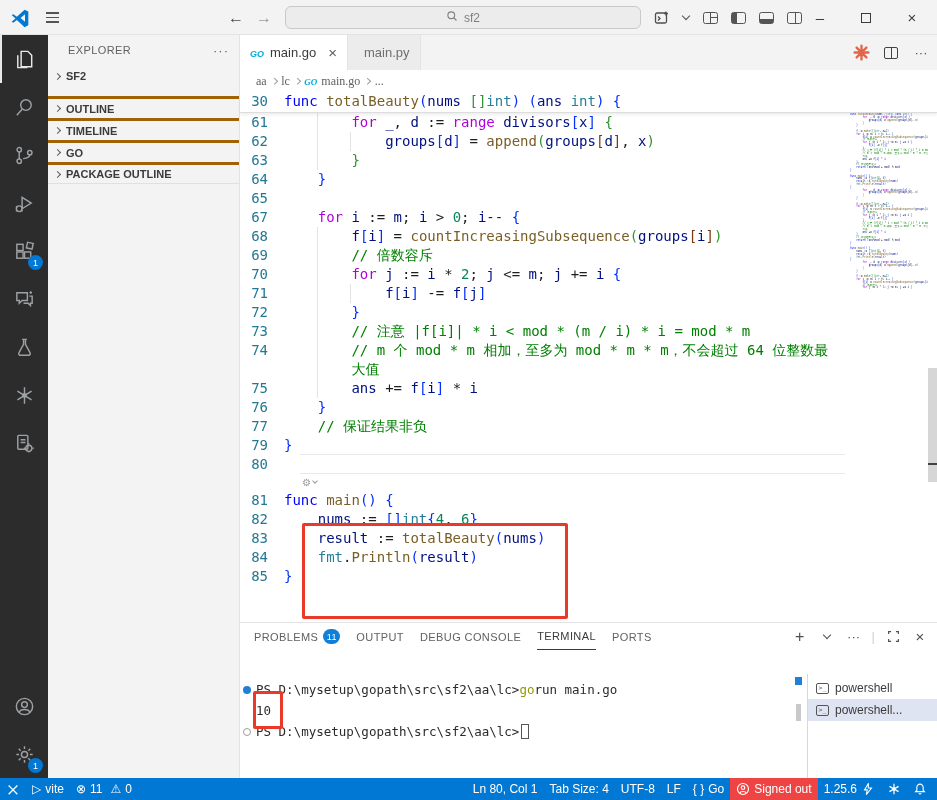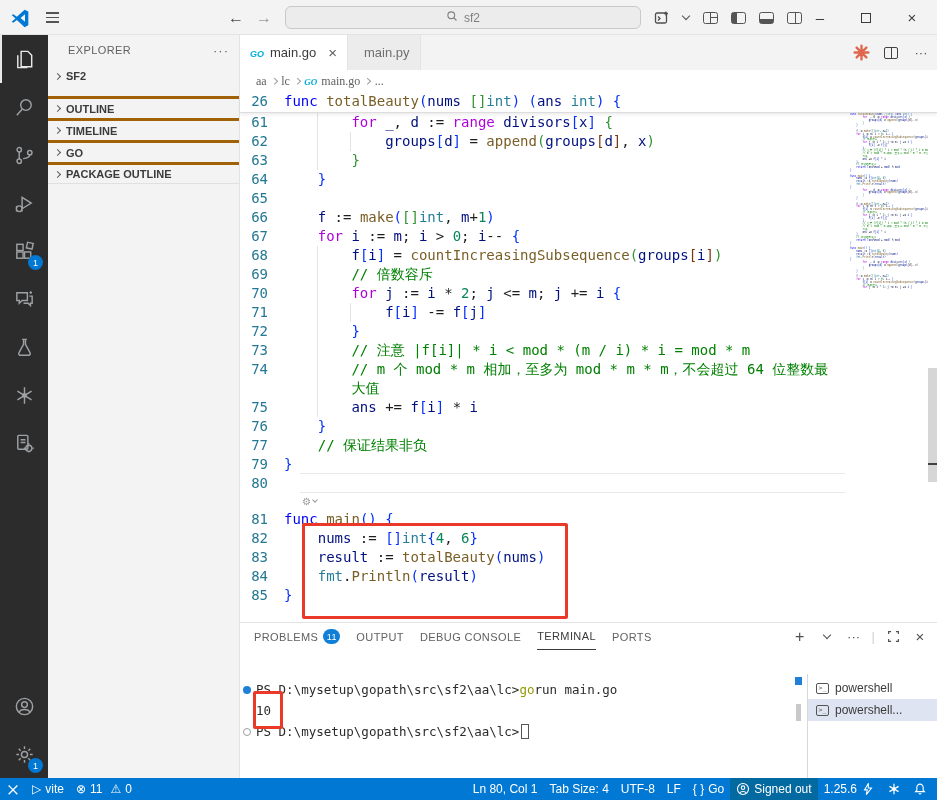--- a/index.html
+++ b/index.html
@@ -121,21 +121,21 @@
   .termtabs { width:130px; border-left:1px solid #d8d8d8; flex:none; padding-top:3px; }
   .ttrow { height:22px; display:flex; align-items:center; gap:6px; padding-left:8px; font-size:12px; color:#3b3b3b; cursor:pointer; }
   .ttrow.selected { background:#dfe4f2; }
   .termico { width:13px; height:11px; border:1.1px solid #555; border-radius:2px; font-size:6.5px; line-height:9px;
              text-align:left; padding-left:1.5px; color:#555; font-family:"DejaVu Sans Mono",monospace; }
 
   
   .statusbar { height:22px; background:#0078d4; color:#fff; display:flex; align-items:center; font-size:12px; flex:none; }
   .sb-item { display:flex; align-items:center; gap:4px; padding:0 6px; height:22px; cursor:pointer; white-space:nowrap; }
   .sb-right { margin-left:auto; display:flex; }
-  .sb-dark { background:#0369a1; }
+  .sb-dark { background:#ef4444; }
   .sb-icon svg { width:14px; height:14px; display:block; }
 </style>
 </head>
 <body>
 
 <div class="window">
 
   <div class="titlebar">
     <div class="tb-abs vscode-logo">
       <svg viewBox="0 0 24 24" width="20" height="20">
@@ -340,21 +340,21 @@
             <span>main.go</span>
           </span>
           <span class="chev right"></span>
           <span class="bc-item">
             <span>...</span>
           </span>
         </div>
 
       <div class="sticky">
           <div class="crow">
-            <span class="lnum">26</span>
+            <span class="lnum">30</span>
             <span class="cpre"><span class="tk-kw">func </span><span class="tk-fn">totalBeauty</span><span class="tk-b1">(</span><span class="tk-v">nums</span><span class="tk-pl"> </span><span class="tk-b2">[]</span><span class="tk-ty">int</span><span class="tk-b1">)</span><span class="tk-pl"> </span><span class="tk-b1">(</span><span class="tk-v">ans</span><span class="tk-pl"> </span><span class="tk-ty">int</span><span class="tk-b1">)</span><span class="tk-pl"> </span><span class="tk-b1">{</span></span>
           </div>
         </div>
 
       <div class="codearea">
         <div>
             <div class="crow">
               <span class="lnum">61</span>
               <span class="cpre"><span class="ind">    </span><span class="ind">    </span><span class="tk-ctrl">for </span><span class="tk-v">_</span><span class="tk-pl">, </span><span class="tk-v">d</span><span class="tk-op"> := </span><span class="tk-ctrl">range </span><span class="tk-v">divisors</span><span class="tk-b1">[</span><span class="tk-v">x</span><span class="tk-b1">]</span><span class="tk-pl"> </span><span class="tk-b2">{</span></span>
             </div>
@@ -366,24 +366,20 @@
               <span class="lnum">63</span>
               <span class="cpre"><span class="ind">    </span><span class="ind">    </span><span class="tk-b2">}</span></span>
             </div>
             <div class="crow">
               <span class="lnum">64</span>
               <span class="cpre"><span class="ind">    </span><span class="tk-b1">}</span></span>
             </div>
             <div class="crow">
               <span class="lnum">65</span>
               <span class="cpre"></span>
-            </div>
-            <div class="crow">
-              <span class="lnum">66</span>
-              <span class="cpre"><span class="ind">    </span><span class="tk-v">f</span><span class="tk-op"> := </span><span class="tk-fn">make</span><span class="tk-b1">(</span><span class="tk-b2">[]</span><span class="tk-ty">int</span><span class="tk-pl">, </span><span class="tk-v">m</span><span class="tk-op">+</span><span class="tk-num">1</span><span class="tk-b1">)</span></span>
             </div>
             <div class="crow">
               <span class="lnum">67</span>
               <span class="cpre"><span class="ind">    </span><span class="tk-ctrl">for </span><span class="tk-v">i</span><span class="tk-op"> := </span><span class="tk-v">m</span><span class="tk-pl">; </span><span class="tk-v">i</span><span class="tk-op"> &gt; </span><span class="tk-num">0</span><span class="tk-pl">; </span><span class="tk-v">i</span><span class="tk-op">--</span><span class="tk-pl"> </span><span class="tk-b1">{</span></span>
             </div>
             <div class="crow">
               <span class="lnum">68</span>
               <span class="cpre"><span class="ind">    </span><span class="ind">    </span><span class="tk-v">f</span><span class="tk-b1">[</span><span class="tk-v">i</span><span class="tk-b1">]</span><span class="tk-op"> = </span><span class="tk-fn">countIncreasingSubsequence</span><span class="tk-b2">(</span><span class="tk-v">groups</span><span class="tk-b3">[</span><span class="tk-v">i</span><span class="tk-b3">]</span><span class="tk-b2">)</span></span>
             </div>
             <div class="crow">

